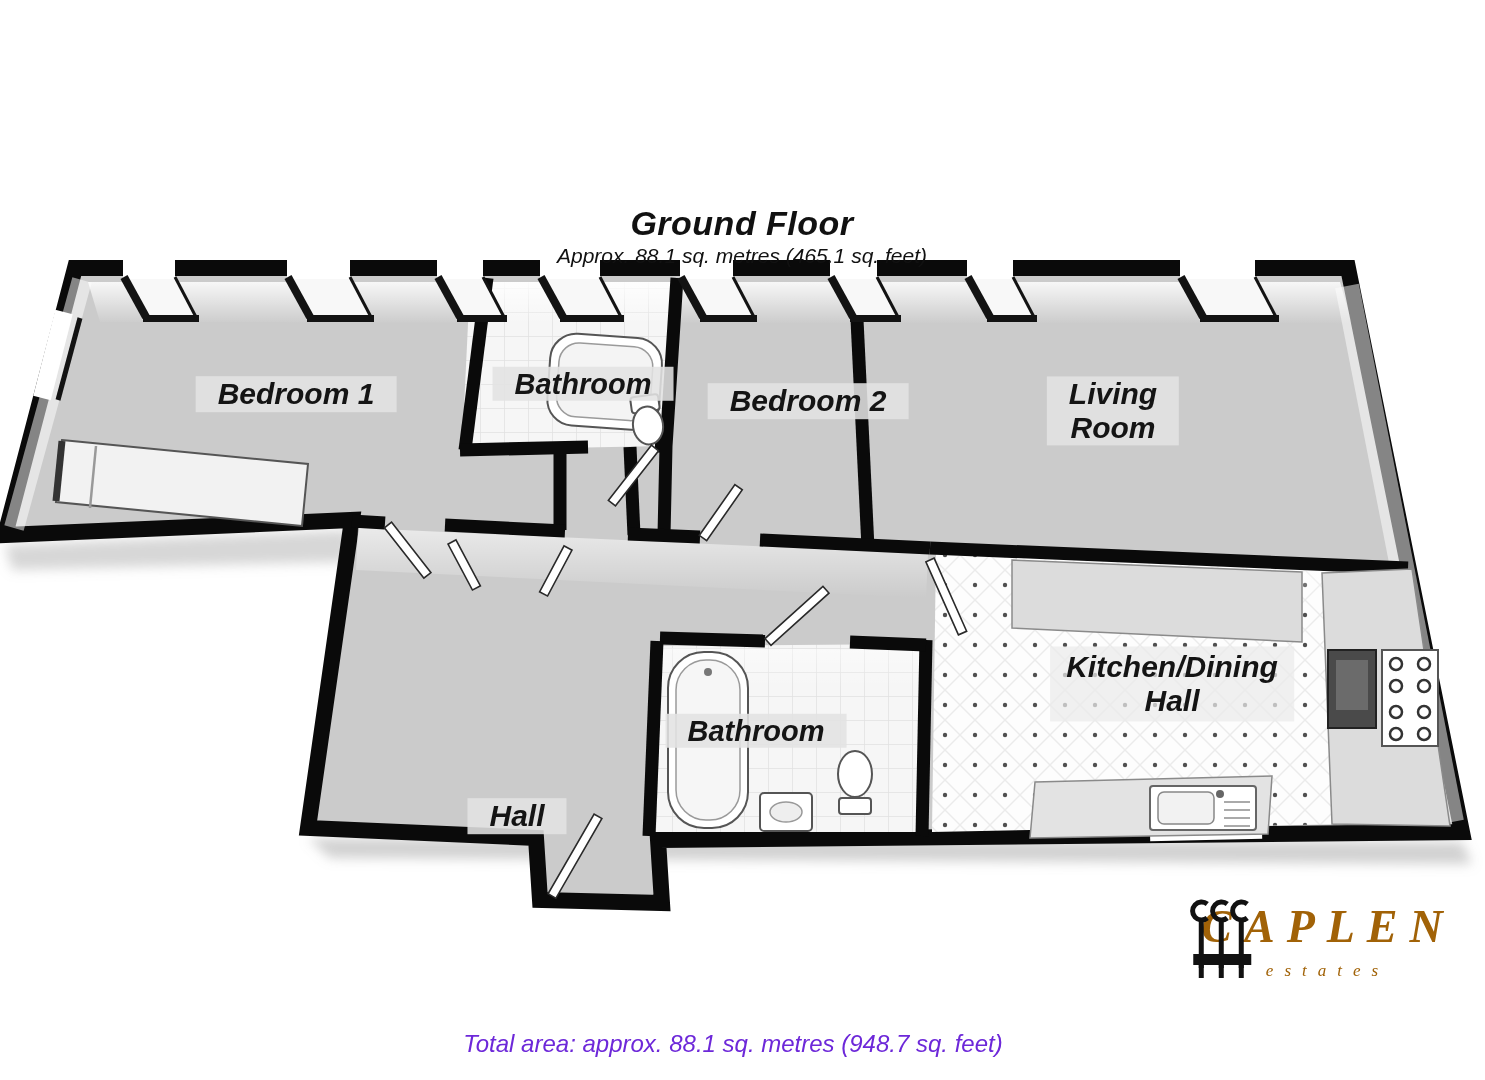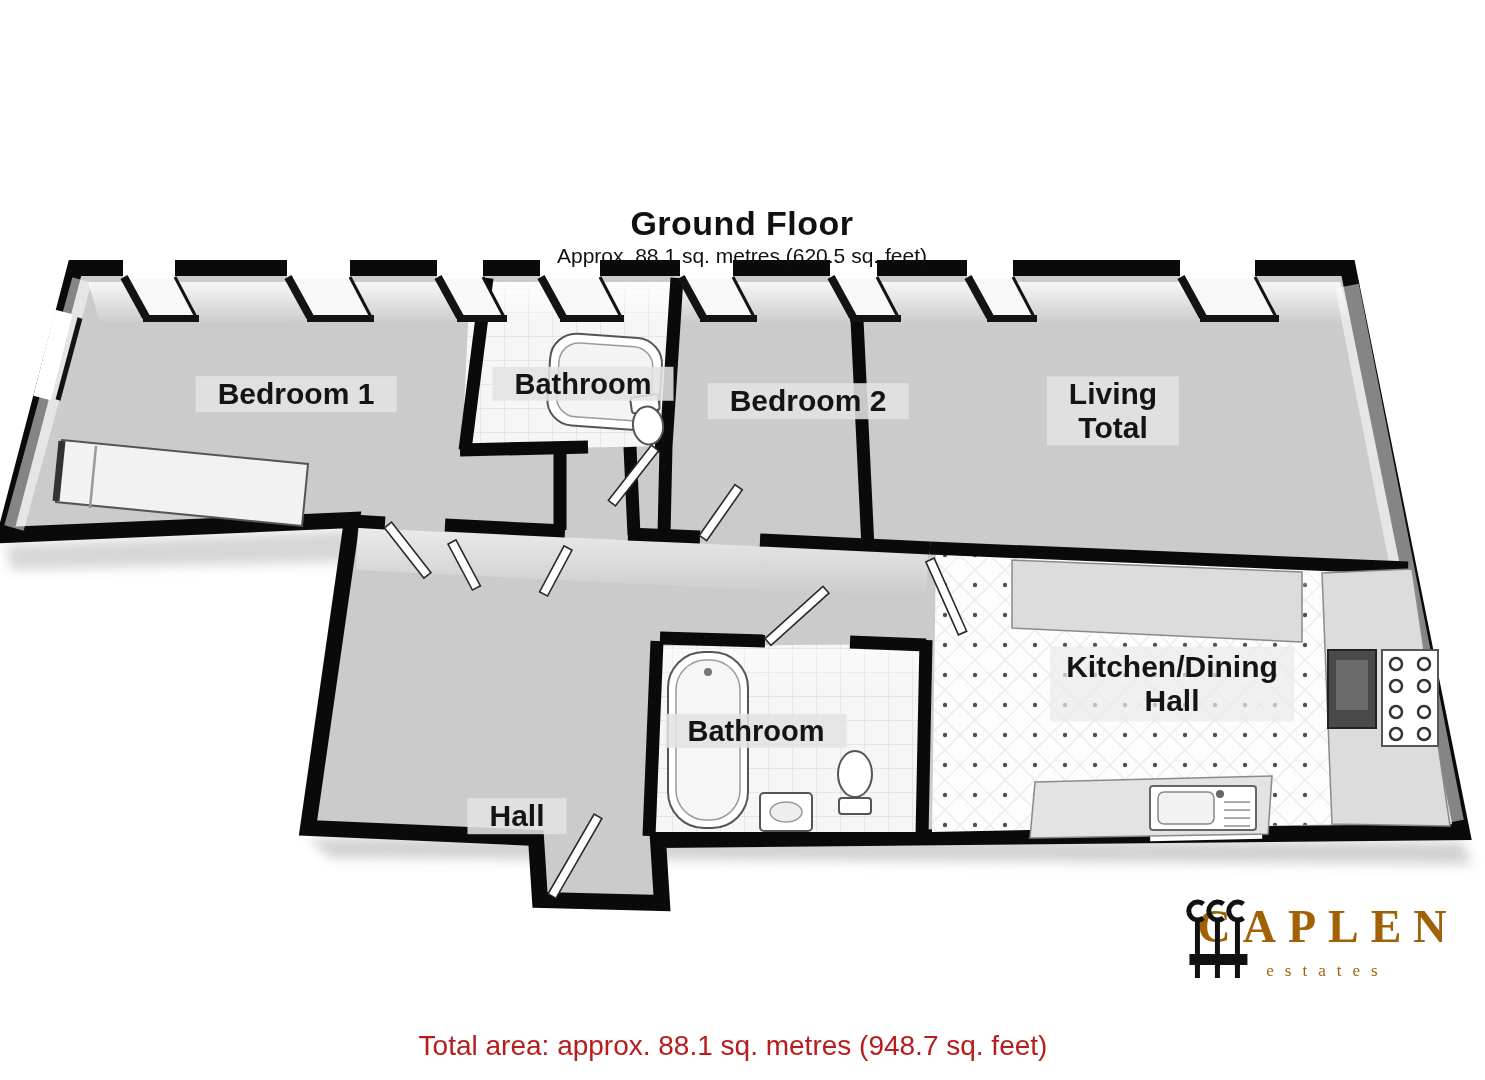--- a/index.html
+++ b/index.html
@@ -1,22 +1,22 @@
 <!DOCTYPE html>
 <html><head>
 <meta charset="utf-8">
 <style>
   html,body{margin:0;padding:0;background:#ffffff;}
   #stage{position:relative;width:1485px;height:1080px;background:#ffffff;overflow:hidden;
-         font-family:"Liberation Sans", sans-serif;}
+         font-family:"Liberation Sans", sans-serif;font-style:italic;}
   .hdr{position:absolute;left:742px;transform:translateX(-50%);text-align:center;color:#111;}
   #plan-title{top:204px;font-size:34px;font-weight:bold;letter-spacing:.5px;}
   #plan-subtitle{top:244px;font-size:21px;}
   #footer-total{position:absolute;left:733px;top:1030px;transform:translateX(-50%);
-                font-size:28px;color:#b91c1c;white-space:nowrap;}
+                font-size:24px;color:#6d28d9;white-space:nowrap;}
   .room-label{position:absolute;transform:translate(-50%,-50%);background:rgba(226,226,226,.88);
               color:#141414;font-weight:bold;font-size:29px;line-height:1.12;padding:1px 22px;
               text-align:center;white-space:pre-line;}
   .room-label.big{font-size:30px;}
   .room-label.kitchen{background:rgba(234,234,234,.72);padding:4px 16px;}
   #logo{position:absolute;left:1322px;top:898px;transform:translateX(-50%);text-align:center;color:#a16207;}
   #logo-brand{font-family:"Liberation Serif", serif;font-weight:bold;font-size:46px;
               letter-spacing:12px;margin-top:2px;text-indent:12px;}
   #logo-tagline{font-family:"Liberation Serif", serif;font-size:17px;letter-spacing:11px;
                 text-indent:11px;margin-top:8px;}
@@ -239,27 +239,27 @@
       <g transform="translate(930,560) rotate(66)">
           <rect x="0" y="-4.5" width="80" height="9"></rect>
         </g>
       <g transform="translate(552,896) rotate(-60)">
           <rect x="0" y="-4.5" width="92" height="9"></rect>
         </g>
     </g>
   </svg>
 
   <div class="hdr" id="plan-title">Ground Floor</div>
-  <div class="hdr" id="plan-subtitle">Approx. 88.1 sq. metres (620.5 sq. feet)</div>
+  <div class="hdr" id="plan-subtitle">Approx. 88.1 sq. metres (465.1 sq. feet)</div>
 
   <div class="room-label big" style="left:296px;top:394px;">Bedroom 1</div>
   <div class="room-label" style="left:583px;top:384px;">Bathroom</div>
   <div class="room-label big" style="left:784px;top:401px;margin-left:24px;">Bedroom 2</div>
   <div class="room-label big" style="left:1113px;top:411px;">Living
-Total</div>
+Room</div>
   <div class="room-label big" style="left:517px;top:816px;">Hall</div>
   <div class="room-label" style="left:756px;top:731px;">Bathroom</div>
   <div class="room-label big kitchen" style="left:1172px;top:684px;">Kitchen/Dining
 Hall</div>
 
   <div id="footer-total">Total area: approx. 88.1 sq. metres (948.7 sq. feet)</div>
 
   <div id="logo">
     <svg width="64" height="88" viewBox="0 0 64 88">
       <g fill="none" stroke="#111" stroke-width="5">

